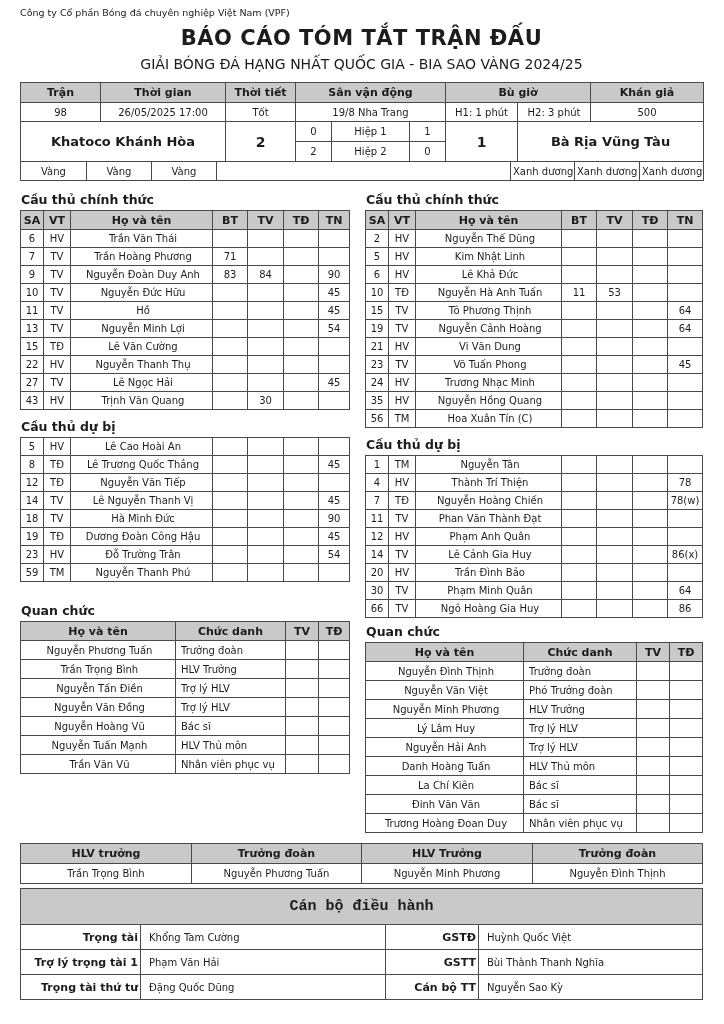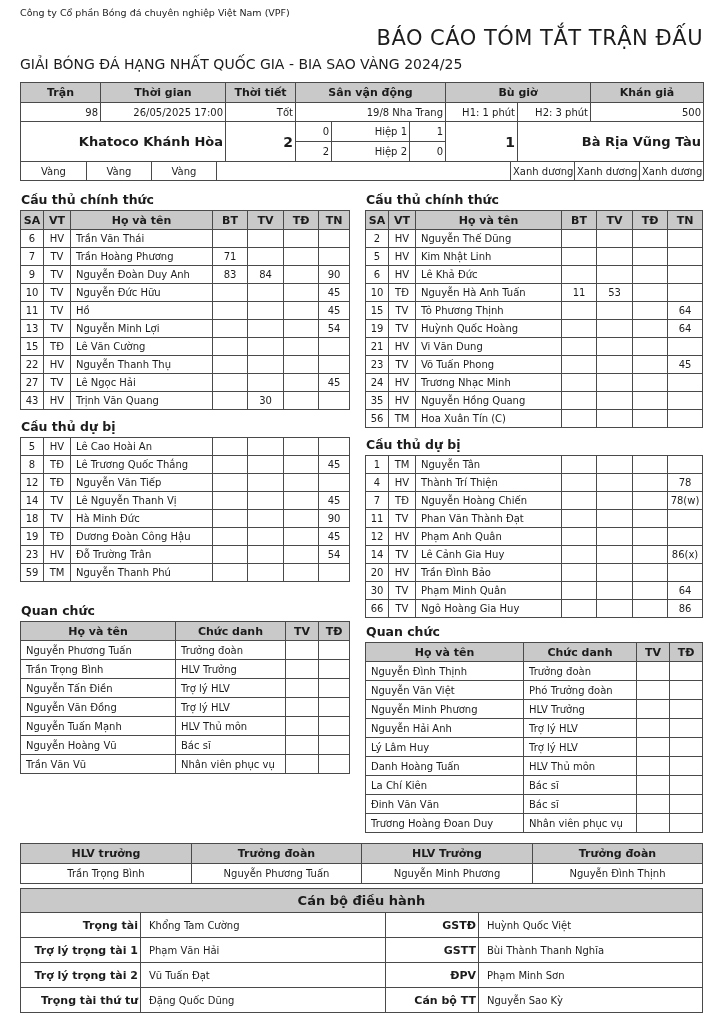--- a/index.html
+++ b/index.html
@@ -5,65 +5,65 @@
   * { box-sizing: border-box; }
   html, body { margin: 0; padding: 0; }
   body {
     width: 724px; height: 1024px; background: #ffffff; overflow: hidden;
     font-family: "DejaVu Sans", "Liberation Sans", sans-serif;
     color: #1c1c1c;
   }
   .page { padding: 7px 21px 0 20px; }
 
   .org-line { font-size: 9.5px; color: #222; margin: 0 0 6px 0; }
-  .report-title { text-align: right; font-size: 21px; font-weight: normal; margin: 8px 0 6px 0; letter-spacing: .5px; }
-  .report-subtitle { font-size: 14px; font-weight: normal; margin: 0 0 10px 0; }
+  .report-title { text-align: center; font-size: 21px; font-weight: bold; margin: 8px 0 6px 0; letter-spacing: .5px; }
+  .report-subtitle { text-align: center; font-size: 14px; font-weight: normal; margin: 0 0 10px 0; }
 
   table { border-collapse: collapse; table-layout: fixed; width: 100%; }
   th, td { border: 1px solid #4a4a4a; overflow: hidden; white-space: nowrap; }
   th { background: #c9c9c9; font-weight: bold; font-size: 11px; text-align: center; padding: 2px 1px; }
   td { font-size: 10px; padding: 1px 2px; }
 
   
-  .match-table td { text-align: right; height: 19px; }
+  .match-table td { text-align: center; height: 19px; }
   .match-table .hdr th { height: 20px; }
   .match-table .team { font-size: 13px; font-weight: bold; }
   .match-table .big-score { font-size: 14px; font-weight: bold; }
   .match-table .half { height: 20px; }
 
   .colors-table { margin-top: -1px; }
   .colors-table td { text-align: center; height: 19px; }
 
   
   .columns { display: flex; gap: 15px; margin-top: 2px; }
   .col-left { width: 330px; flex: none; }
   .col-right { width: 338px; flex: none; }
 
   .section-title { font-size: 12.5px; font-weight: bold; margin: 9px 0 3px 1px; }
   .officials-title-left { margin-top: 21px; }
   .officials-title-right { margin-top: 6px; }
 
   .ptable th { height: 19px; padding: 1px; }
   .ptable td { height: 18px; }
   .num, .pos, .stat, .half { text-align: center; }
-  .name { text-align: left; padding-left: 5px; }
+  .name { text-align: center; padding-left: 5px; }
 
   .otable th { height: 19px; }
   .otable td { height: 19px; }
   .role { text-align: left; padding-left: 5px; }
 
   .note { font-size: 9.5px; margin: 3px 0 0 1px; color: #222; }
 
   
   .staff-table { margin-top: 10px; }
   .staff-table th { height: 20px; }
   .staff-table td { height: 20px; text-align: center; }
 
   .exec-table { margin-top: 4px; }
-  .exec-table th { height: 24px; font-size: 13px; }
+  .exec-table th { height: 36px; font-size: 15px; font-family: Liberation Mono, monospace; }
   .exec-table td { height: 25px; }
   .exec-label { font-weight: bold; font-size: 11px; padding-left: 6px; text-align: right; }
   .exec-value { padding-left: 8px; }
 </style>
 </head>
 <body>
 
 <div class="page">
 
   <div class="org-line">Công ty Cổ phần Bóng đá chuyên nghiệp Việt Nam (VPF)</div>
@@ -381,28 +381,28 @@
               <td class="stat"></td>
               <td class="stat"></td>
             </tr>
             <tr>
               <td class="name">Nguyễn Văn Đồng</td>
               <td class="role">Trợ lý HLV</td>
               <td class="stat"></td>
               <td class="stat"></td>
             </tr>
             <tr>
+              <td class="name">Nguyễn Hoàng Vũ</td>
+              <td class="role">Bác sĩ</td>
+              <td class="stat"></td>
+              <td class="stat"></td>
+            </tr>
+            <tr>
               <td class="name">Nguyễn Tuấn Mạnh</td>
               <td class="role">HLV Thủ môn</td>
-              <td class="stat"></td>
-              <td class="stat"></td>
-            </tr>
-            <tr>
-              <td class="name">Nguyễn Hoàng Vũ</td>
-              <td class="role">Bác sĩ</td>
               <td class="stat"></td>
               <td class="stat"></td>
             </tr>
             <tr>
               <td class="name">Trần Văn Vũ</td>
               <td class="role">Nhân viên phục vụ</td>
               <td class="stat"></td>
               <td class="stat"></td>
             </tr>
           </tbody>
@@ -474,21 +474,21 @@
               <td class="pos">TV</td>
               <td class="name">Tô Phương Thịnh</td>
               <td class="stat"></td>
               <td class="stat"></td>
               <td class="stat"></td>
               <td class="stat">64</td>
             </tr>
             <tr>
               <td class="num">19</td>
               <td class="pos">TV</td>
-              <td class="name">Huỳnh Quốc Hoàng</td>
+              <td class="name">Nguyễn Cảnh Hoàng</td>
               <td class="stat"></td>
               <td class="stat"></td>
               <td class="stat"></td>
               <td class="stat">64</td>
             </tr>
             <tr>
               <td class="num">21</td>
               <td class="pos">HV</td>
               <td class="name">Vi Văn Dung</td>
               <td class="stat"></td>
@@ -661,27 +661,27 @@
               <td class="stat"></td>
               <td class="stat"></td>
             </tr>
             <tr>
               <td class="name">Nguyễn Minh Phương</td>
               <td class="role">HLV Trưởng</td>
               <td class="stat"></td>
               <td class="stat"></td>
             </tr>
             <tr>
+              <td class="name">Lý Lâm Huy</td>
+              <td class="role">Trợ lý HLV</td>
+              <td class="stat"></td>
+              <td class="stat"></td>
+            </tr>
+            <tr>
               <td class="name">Nguyễn Hải Anh</td>
-              <td class="role">Trợ lý HLV</td>
-              <td class="stat"></td>
-              <td class="stat"></td>
-            </tr>
-            <tr>
-              <td class="name">Lý Lâm Huy</td>
               <td class="role">Trợ lý HLV</td>
               <td class="stat"></td>
               <td class="stat"></td>
             </tr>
             <tr>
               <td class="name">Danh Hoàng Tuấn</td>
               <td class="role">HLV Thủ môn</td>
               <td class="stat"></td>
               <td class="stat"></td>
             </tr>
@@ -750,26 +750,20 @@
           <td class="exec-label">GSTĐ</td>
           <td class="exec-value">Huỳnh Quốc Việt</td>
         </tr>
         <tr>
           <td class="exec-label">Trợ lý trọng tài 1</td>
           <td class="exec-value">Phạm Văn Hải</td>
           <td class="exec-label">GSTT</td>
           <td class="exec-value">Bùi Thành Thanh Nghĩa</td>
         </tr>
         <tr>
-          <td class="exec-label">Trợ lý trọng tài 2</td>
-          <td class="exec-value">Vũ Tuấn Đạt</td>
-          <td class="exec-label">ĐPV</td>
-          <td class="exec-value">Phạm Minh Sơn</td>
-        </tr>
-        <tr>
           <td class="exec-label">Trọng tài thứ tư</td>
           <td class="exec-value">Đặng Quốc Dũng</td>
           <td class="exec-label">Cán bộ TT</td>
           <td class="exec-value">Nguyễn Sao Kỳ</td>
         </tr>
       </tbody>
   </table>
 
 </div>
 

